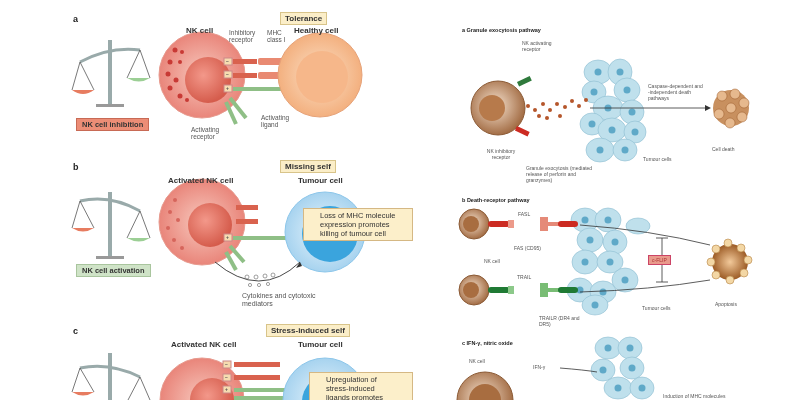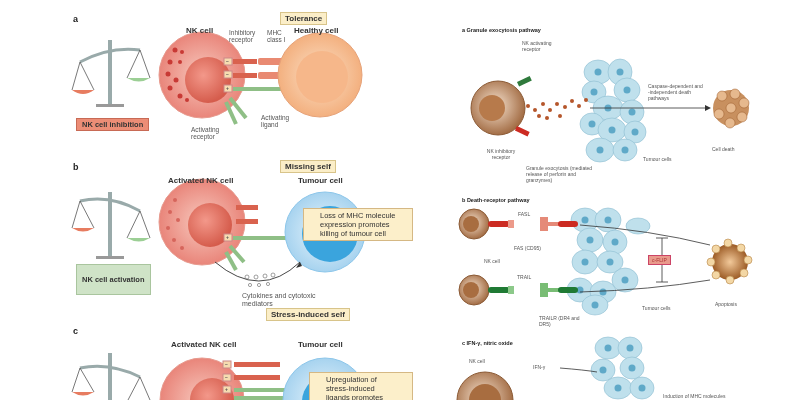--- a/index.html
+++ b/index.html
@@ -4,21 +4,21 @@
 <style>
   html,body{margin:0;padding:0;background:#fff;}
   body{width:800px;height:400px;overflow:hidden;position:relative;font-family:"Liberation Sans",sans-serif;}
   .abs{position:absolute;}
   .plabel{font-weight:bold;font-size:9px;color:#222;}
   .boxlbl{font-size:8px;font-weight:bold;background:#fbeec8;border:1px solid #d8c48a;padding:1px 4px;color:#333;white-space:nowrap;margin-left:44px;}
   .celltitle{font-size:8px;font-weight:bold;color:#333;white-space:nowrap;}
   .small{font-size:6.5px;color:#555;line-height:1.15;}
   .tiny{font-size:5px;color:#555;line-height:1.2;}
   .tag-red{font-size:7.5px;font-weight:bold;background:#ec8d76;border:1px solid #c86a55;color:#333;padding:1px 5px;white-space:nowrap;}
-  .tag-green{font-size:7.5px;font-weight:bold;background:#cfe3c7;border:1px solid #a9c59e;color:#333;padding:10px 5px;white-space:nowrap;}
+  .tag-green{font-size:7.5px;font-weight:bold;background:#cfe3c7;border:1px solid #a9c59e;color:#333;padding:1px 5px;white-space:nowrap;}
   .infobox{font-size:7.5px;color:#333;background:#fcefca;border:1px solid #d5b884;padding:2px 16px;line-height:1.2;}
   .rtitle{font-size:5.5px;font-weight:bold;color:#222;white-space:nowrap;}
   .cflip{font-size:5px;background:#e99a8c;border:1px solid #c46;color:#a33;padding:1px 3px;}
   svg{position:absolute;left:0;top:0;}
 </style>
 </head>
 <body>
 
 <svg width="800" height="400">
   <defs>
@@ -328,21 +328,21 @@
 
 <div class="abs plabel" style="left:73px;top:162px">b</div>
 <div class="abs boxlbl" style="left:236px;top:160px">Missing self</div>
 <div class="abs celltitle" style="left:168px;top:176px">Activated NK cell</div>
 <div class="abs celltitle" style="left:298px;top:176px">Tumour cell</div>
 <div class="abs infobox" style="left:303px;top:208px;width:76px">Loss of MHC molecule expression promotes killing of tumour cell</div>
 <div class="abs small" style="left:242px;top:292px;width:74px;font-size:7px">Cytokines and cytotoxic mediators</div>
 <div class="abs tag-green" style="left:76px;top:264px">NK cell activation</div>
 
 <div class="abs plabel" style="left:73px;top:326px">c</div>
-<div class="abs boxlbl" style="left:222px;top:308px">Stress-induced self</div>
+<div class="abs boxlbl" style="left:222px;top:324px">Stress-induced self</div>
 <div class="abs celltitle" style="left:171px;top:340px">Activated NK cell</div>
 <div class="abs celltitle" style="left:298px;top:340px">Tumour cell</div>
 <div class="abs infobox" style="left:309px;top:372px;width:70px;height:40px;overflow:hidden">Upregulation of stress-induced ligands promotes killing of tumour cell</div>
 
 <div class="abs tiny" style="left:226px;top:58px;font-weight:bold">−</div>
 <div class="abs tiny" style="left:226px;top:71px;font-weight:bold">−</div>
 <div class="abs tiny" style="left:226px;top:85px;font-weight:bold">+</div>
 <div class="abs tiny" style="left:226px;top:234px;font-weight:bold">+</div>
 <div class="abs tiny" style="left:225px;top:361px;font-weight:bold">−</div>
 <div class="abs tiny" style="left:225px;top:374px;font-weight:bold">−</div>

